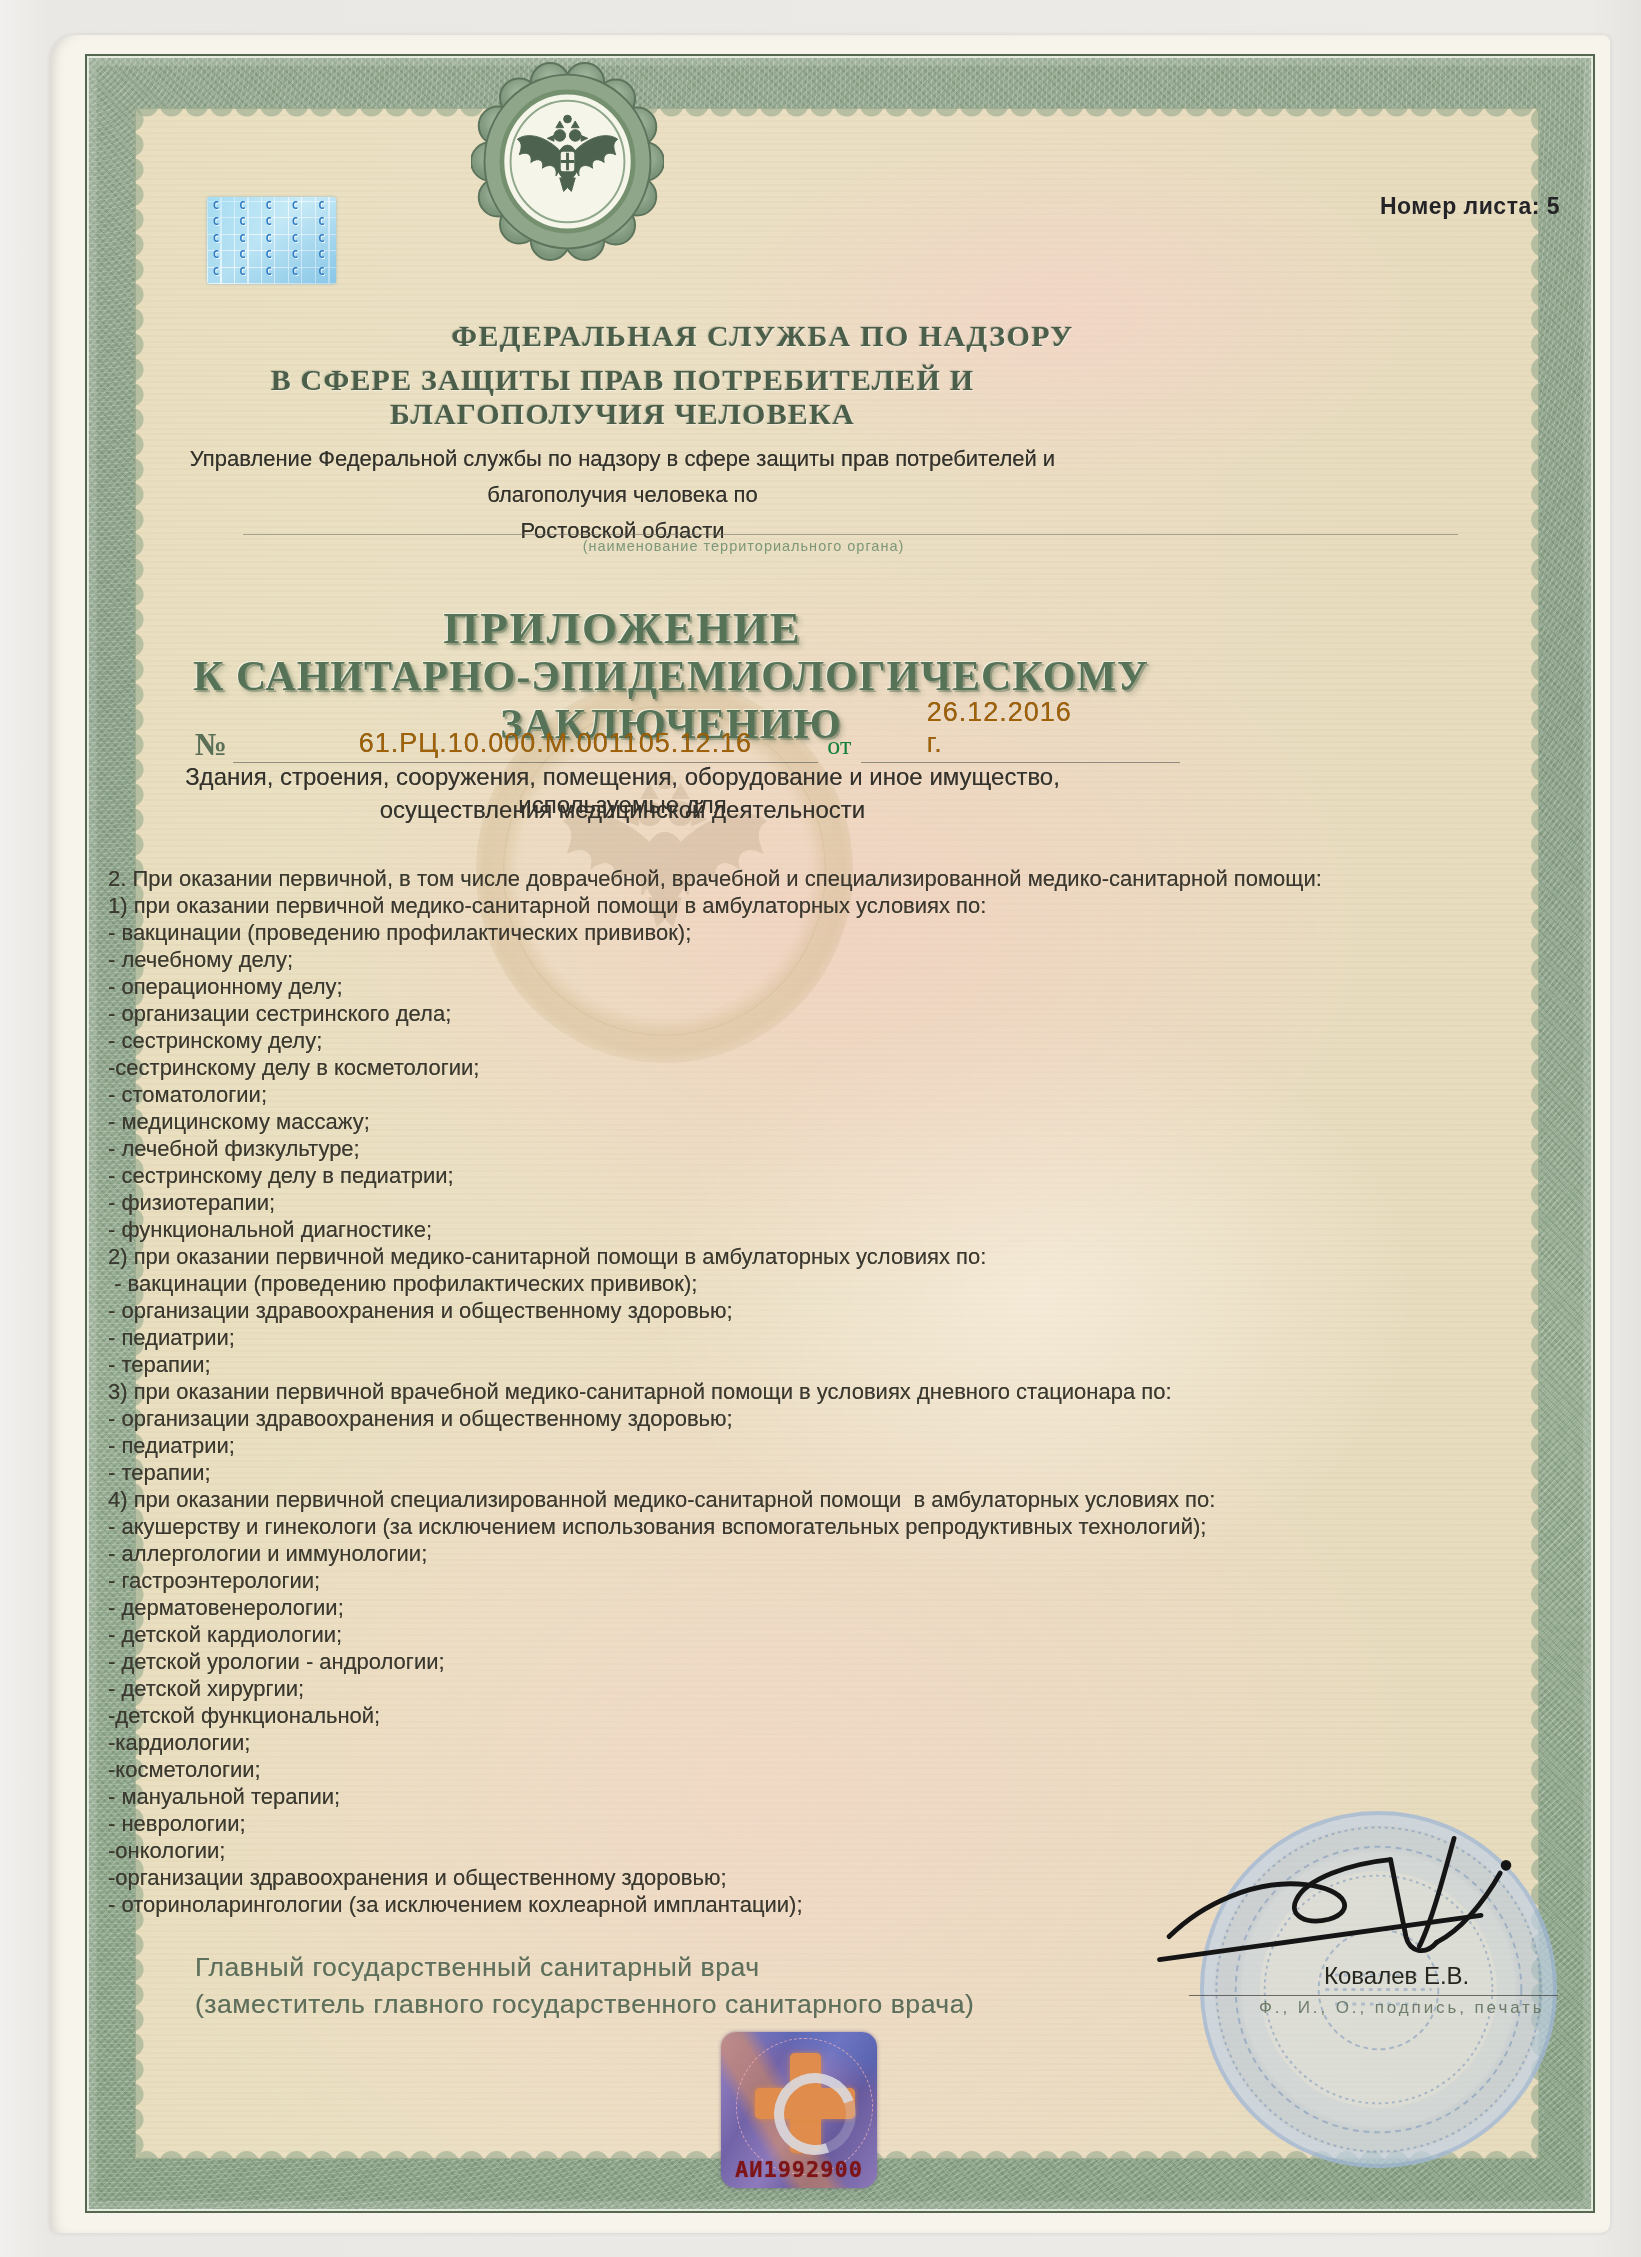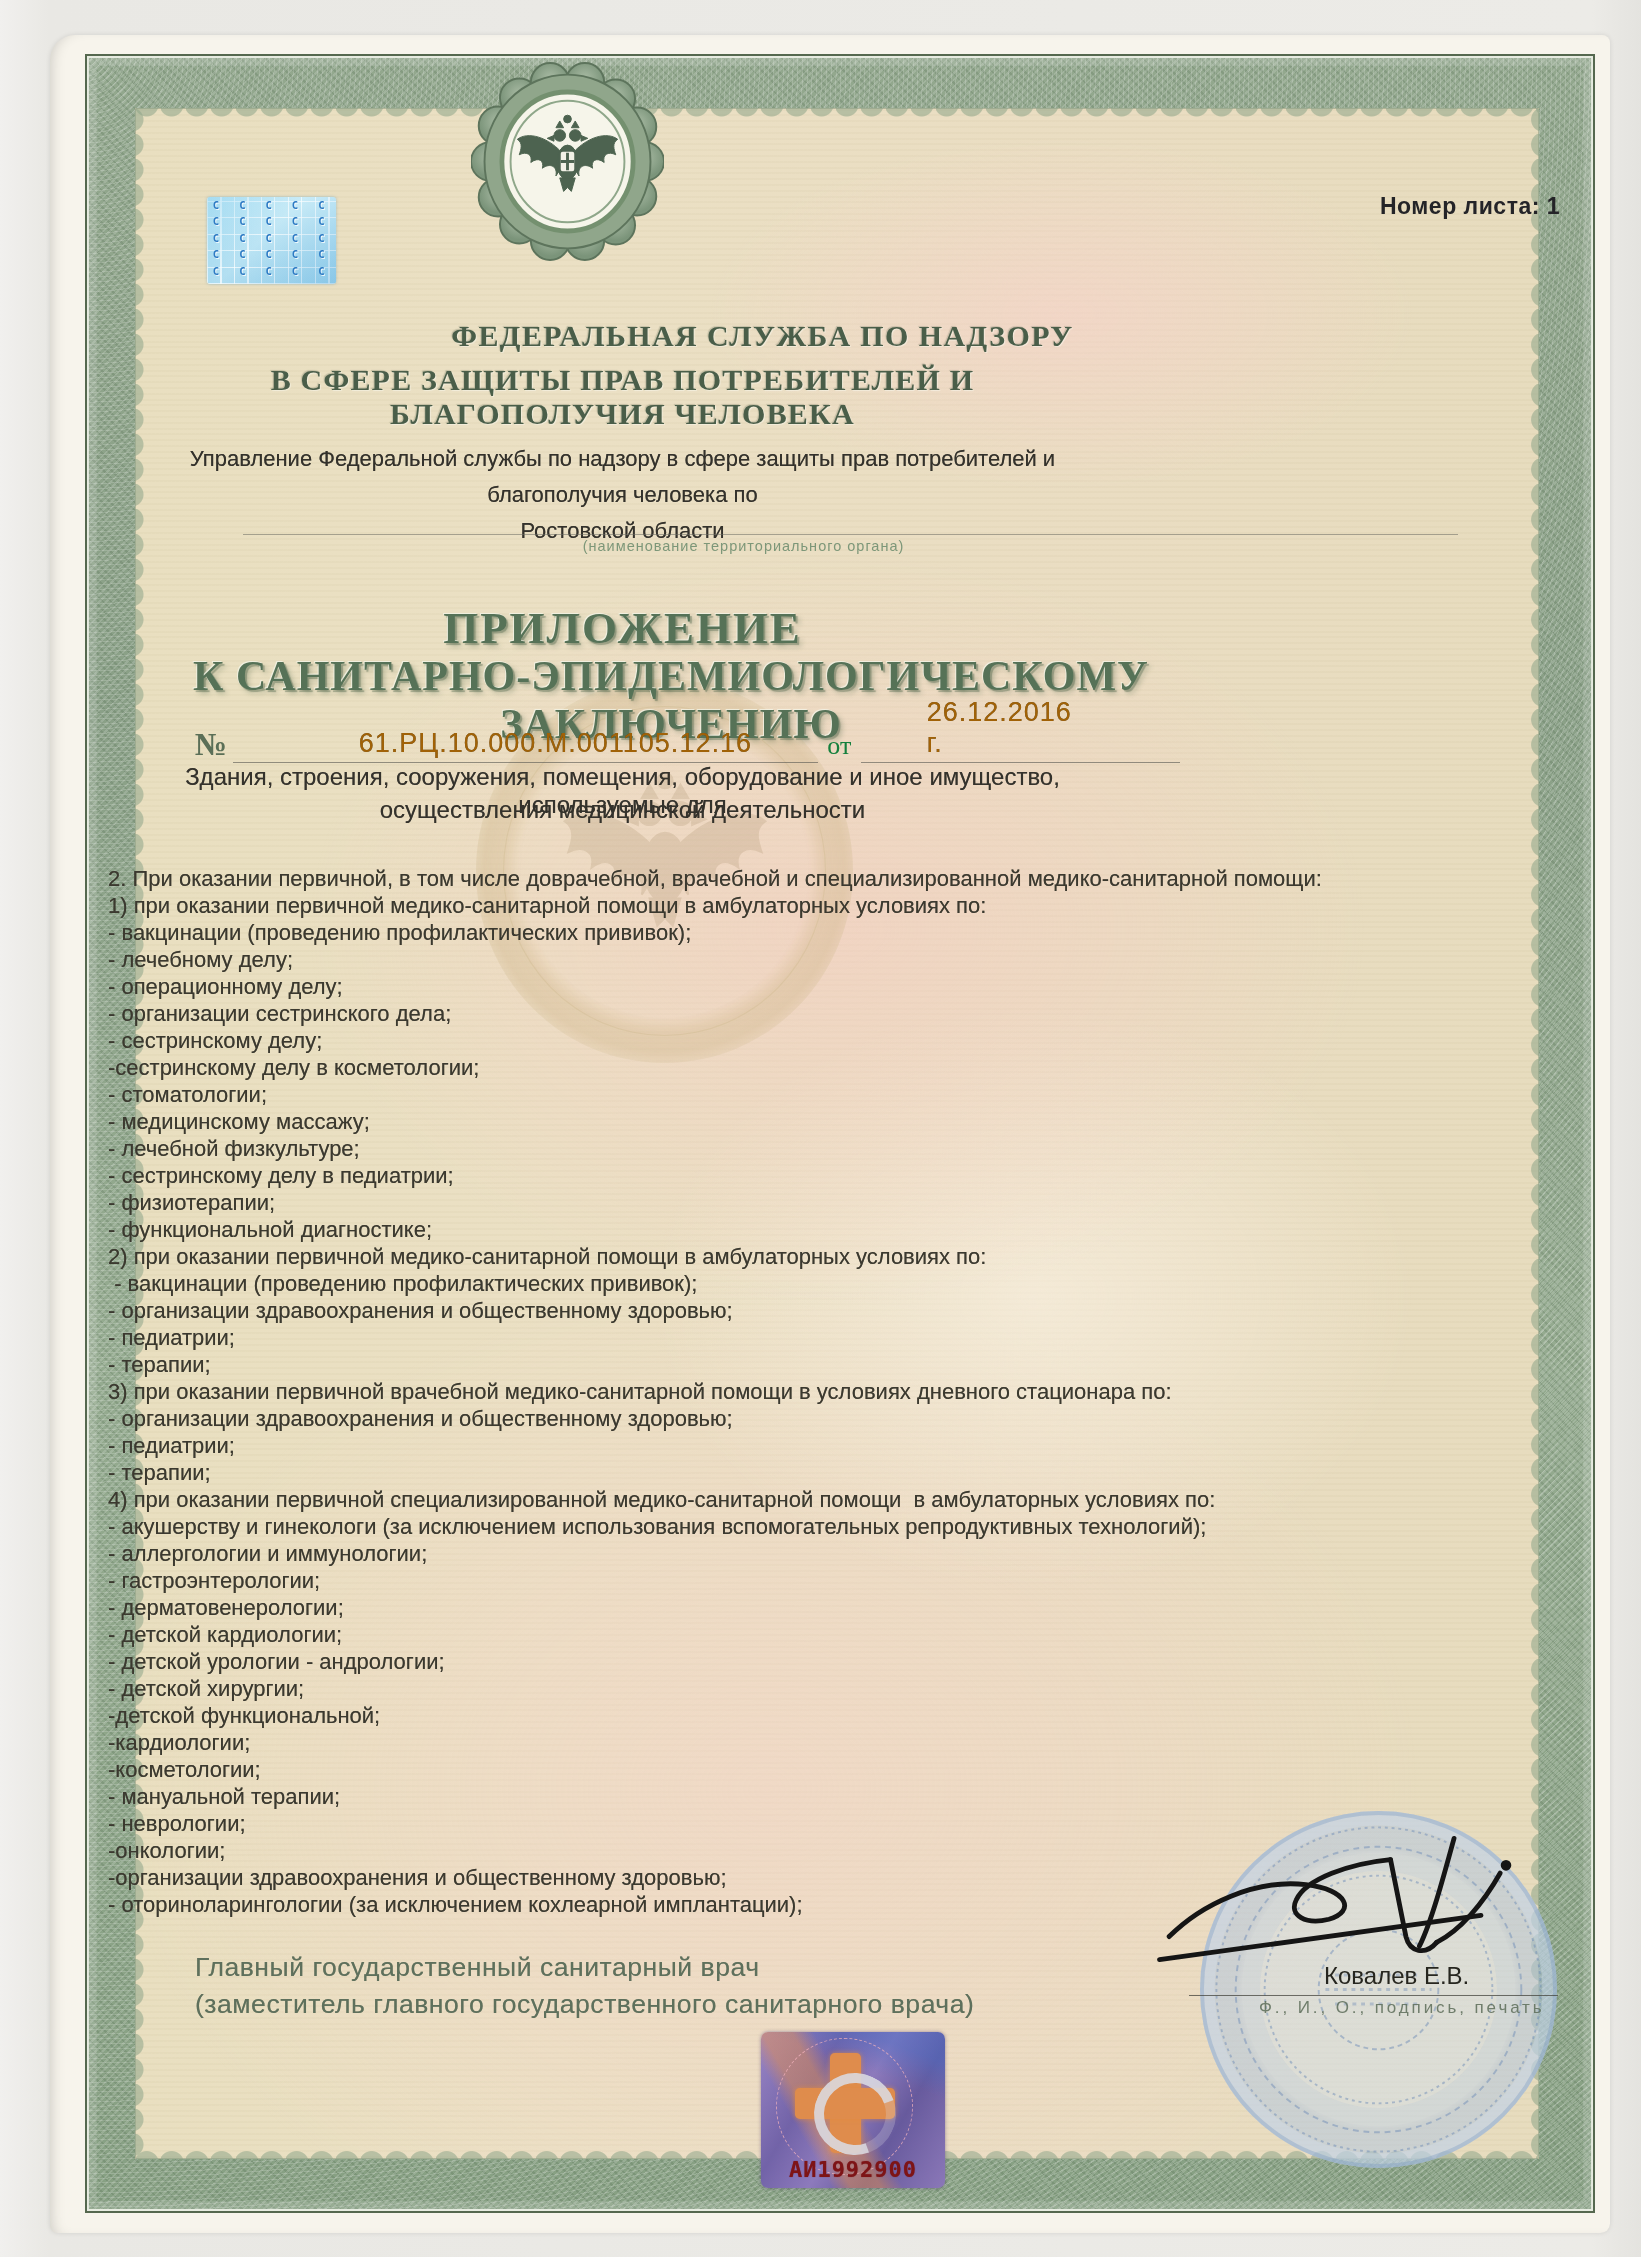--- a/index.html
+++ b/index.html
@@ -135,21 +135,21 @@
   .stamp svg{position:absolute;inset:0;}
 
   .sig-svg{position:absolute;left:1101px;top:1788px;width:454px;height:154px;z-index:7;}
 
   .sig-name{position:absolute;left:1274px;top:1927px;z-index:7;font-size:24px;color:#26261f;}
   .sig-line{position:absolute;left:1139px;top:1960px;width:369px;border-top:1.9px solid rgba(62,62,55,.72);z-index:7;}
   .sig-caption{position:absolute;left:1209px;top:1963px;z-index:7;font-size:17px;letter-spacing:2.9px;
     color:rgba(96,112,92,.88);}
 
   
-  .holo2{position:absolute;left:711px;top:1997px;width:184px;height:156px;z-index:8;border-radius:7px;
+  .holo2{position:absolute;left:671px;top:1997px;width:156px;height:156px;z-index:8;border-radius:15px;
     background:
       linear-gradient(60deg, transparent 26%, rgba(238,148,70,.45) 33% 44%, transparent 52%),
       linear-gradient(200deg, rgba(70,110,200,.45) 0 14%, transparent 30%),
       linear-gradient(120deg,#9a86c6 0%,#7263a8 30%,#8d7abc 50%,#675a9d 70%,#8b78b8 100%);
     box-shadow:0 0 3.9px rgba(70,50,110,.5);
   }
   .holo2 .ringtext{position:absolute;left:15.4px;top:5.8px;width:135px;height:135px;border-radius:50%;
     border:1.9px dashed rgba(242,178,188,.75);}
   .holo2 .cross-v{position:absolute;left:69px;top:21px;width:31px;height:100px;background:#df8c4c;border-radius:4.8px;
     box-shadow:0 0 5.8px rgba(230,140,60,.7);}
@@ -243,21 +243,21 @@
   </div>
 
   <div class="holo1" id="holo1">
       <div class="glyph-row">С С С С С С С С</div>
       <div class="glyph-row">С С С С С С С С</div>
       <div class="glyph-row">С С С С С С С С</div>
       <div class="glyph-row">С С С С С С С С</div>
       <div class="glyph-row">С С С С С С С С</div>
     </div>
 
-  <div class="sheet-number">Номер листа: 1</div>
+  <div class="sheet-number">Номер листа: 5</div>
 
   <div class="cline hdr1">ФЕДЕРАЛЬНАЯ СЛУЖБА ПО НАДЗОРУ</div>
   <div class="cline hdr2">В СФЕРЕ ЗАЩИТЫ ПРАВ ПОТРЕБИТЕЛЕЙ И БЛАГОПОЛУЧИЯ  ЧЕЛОВЕКА</div>
 
   <div class="cline dept"><span>Управление Федеральной службы по надзору в сфере защиты прав потребителей и благополучия человека по</span><br>
     <span>Ростовской области</span></div>
 
   <div class="rule"></div>
   <div class="cline rule-caption">(наименование территориального органа)</div>
 

